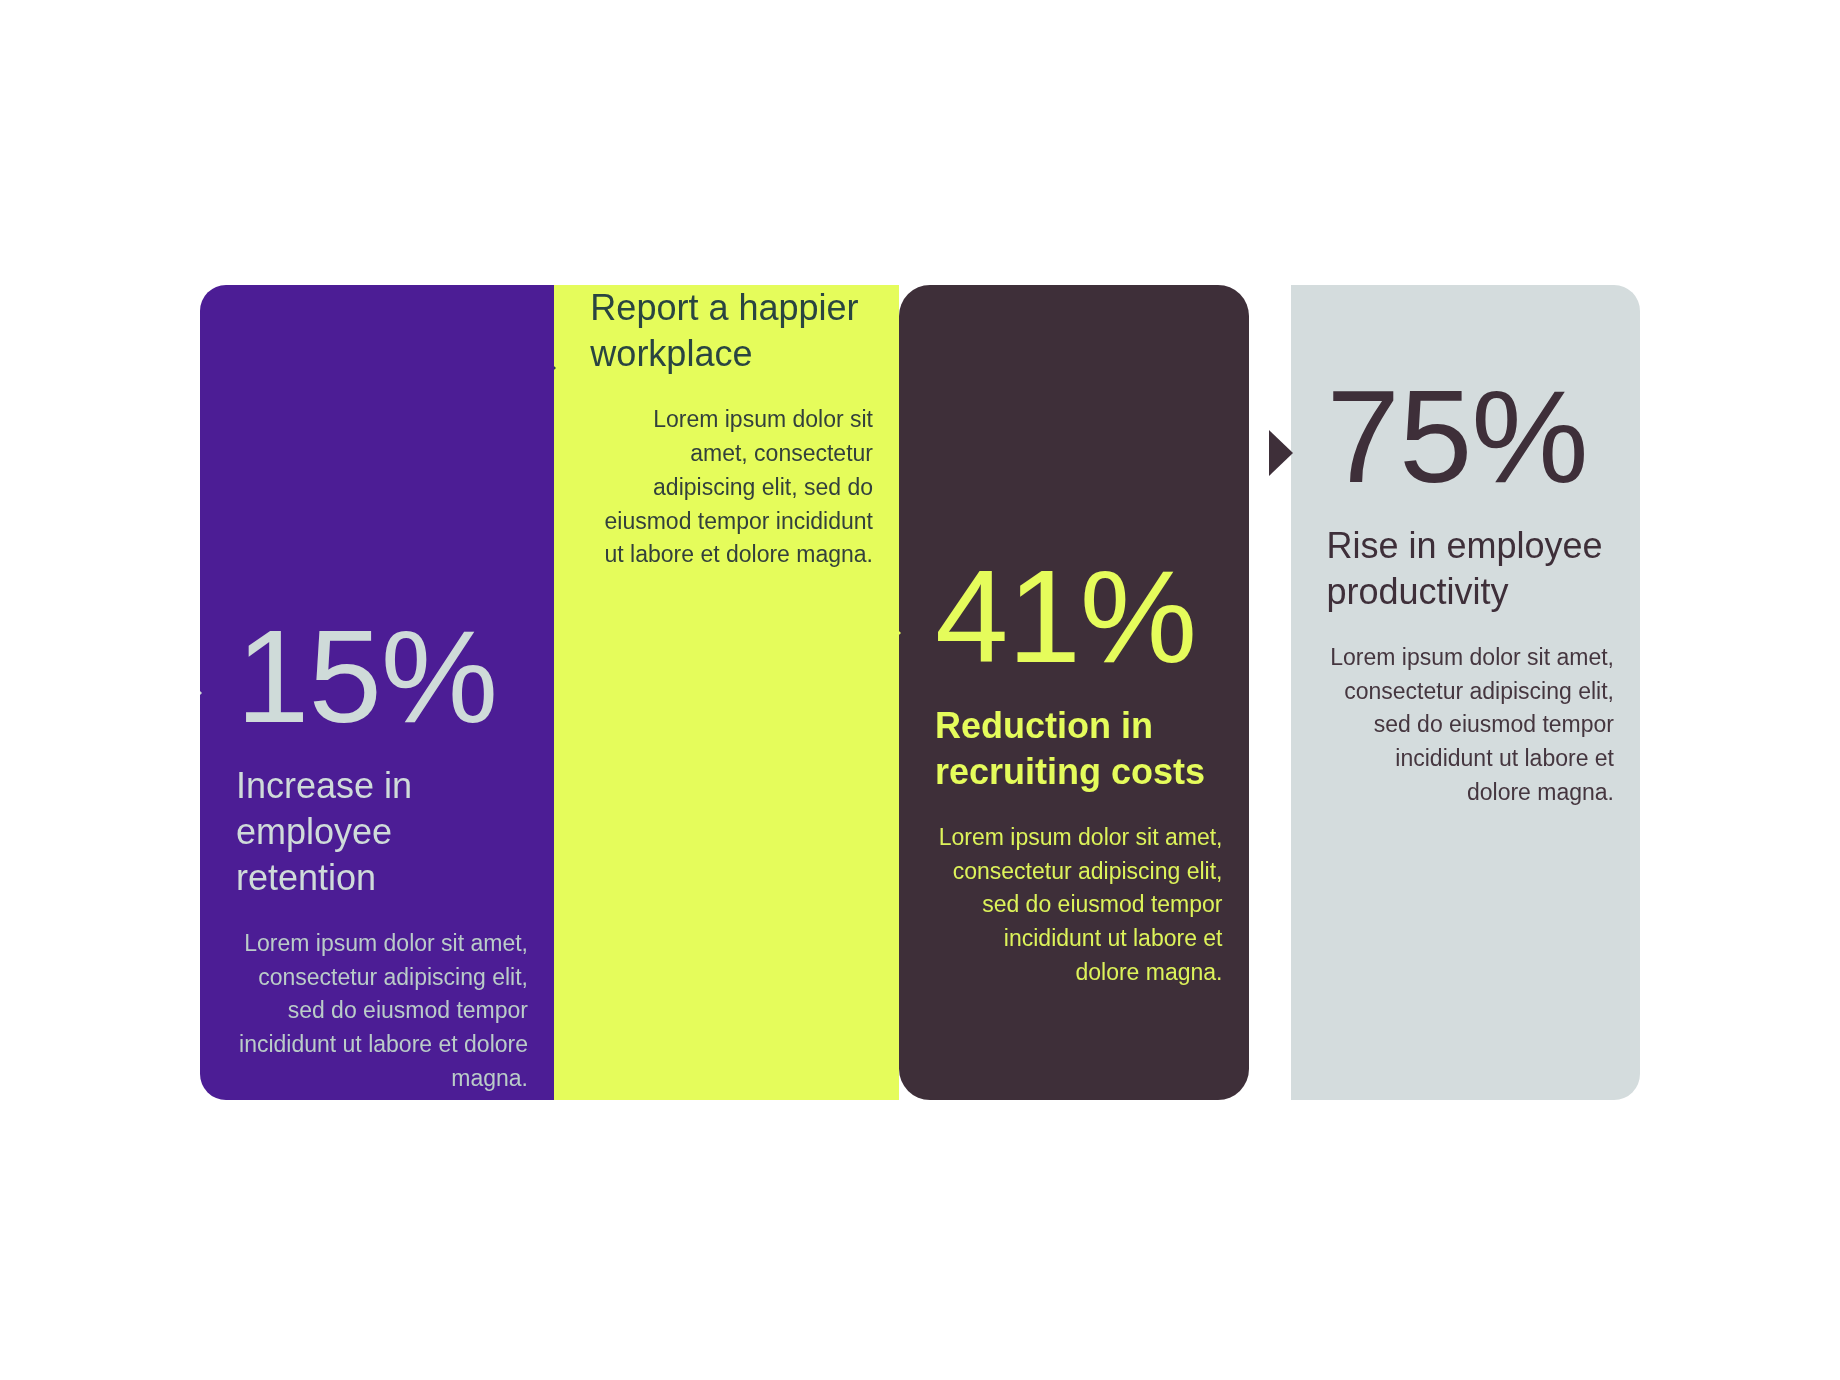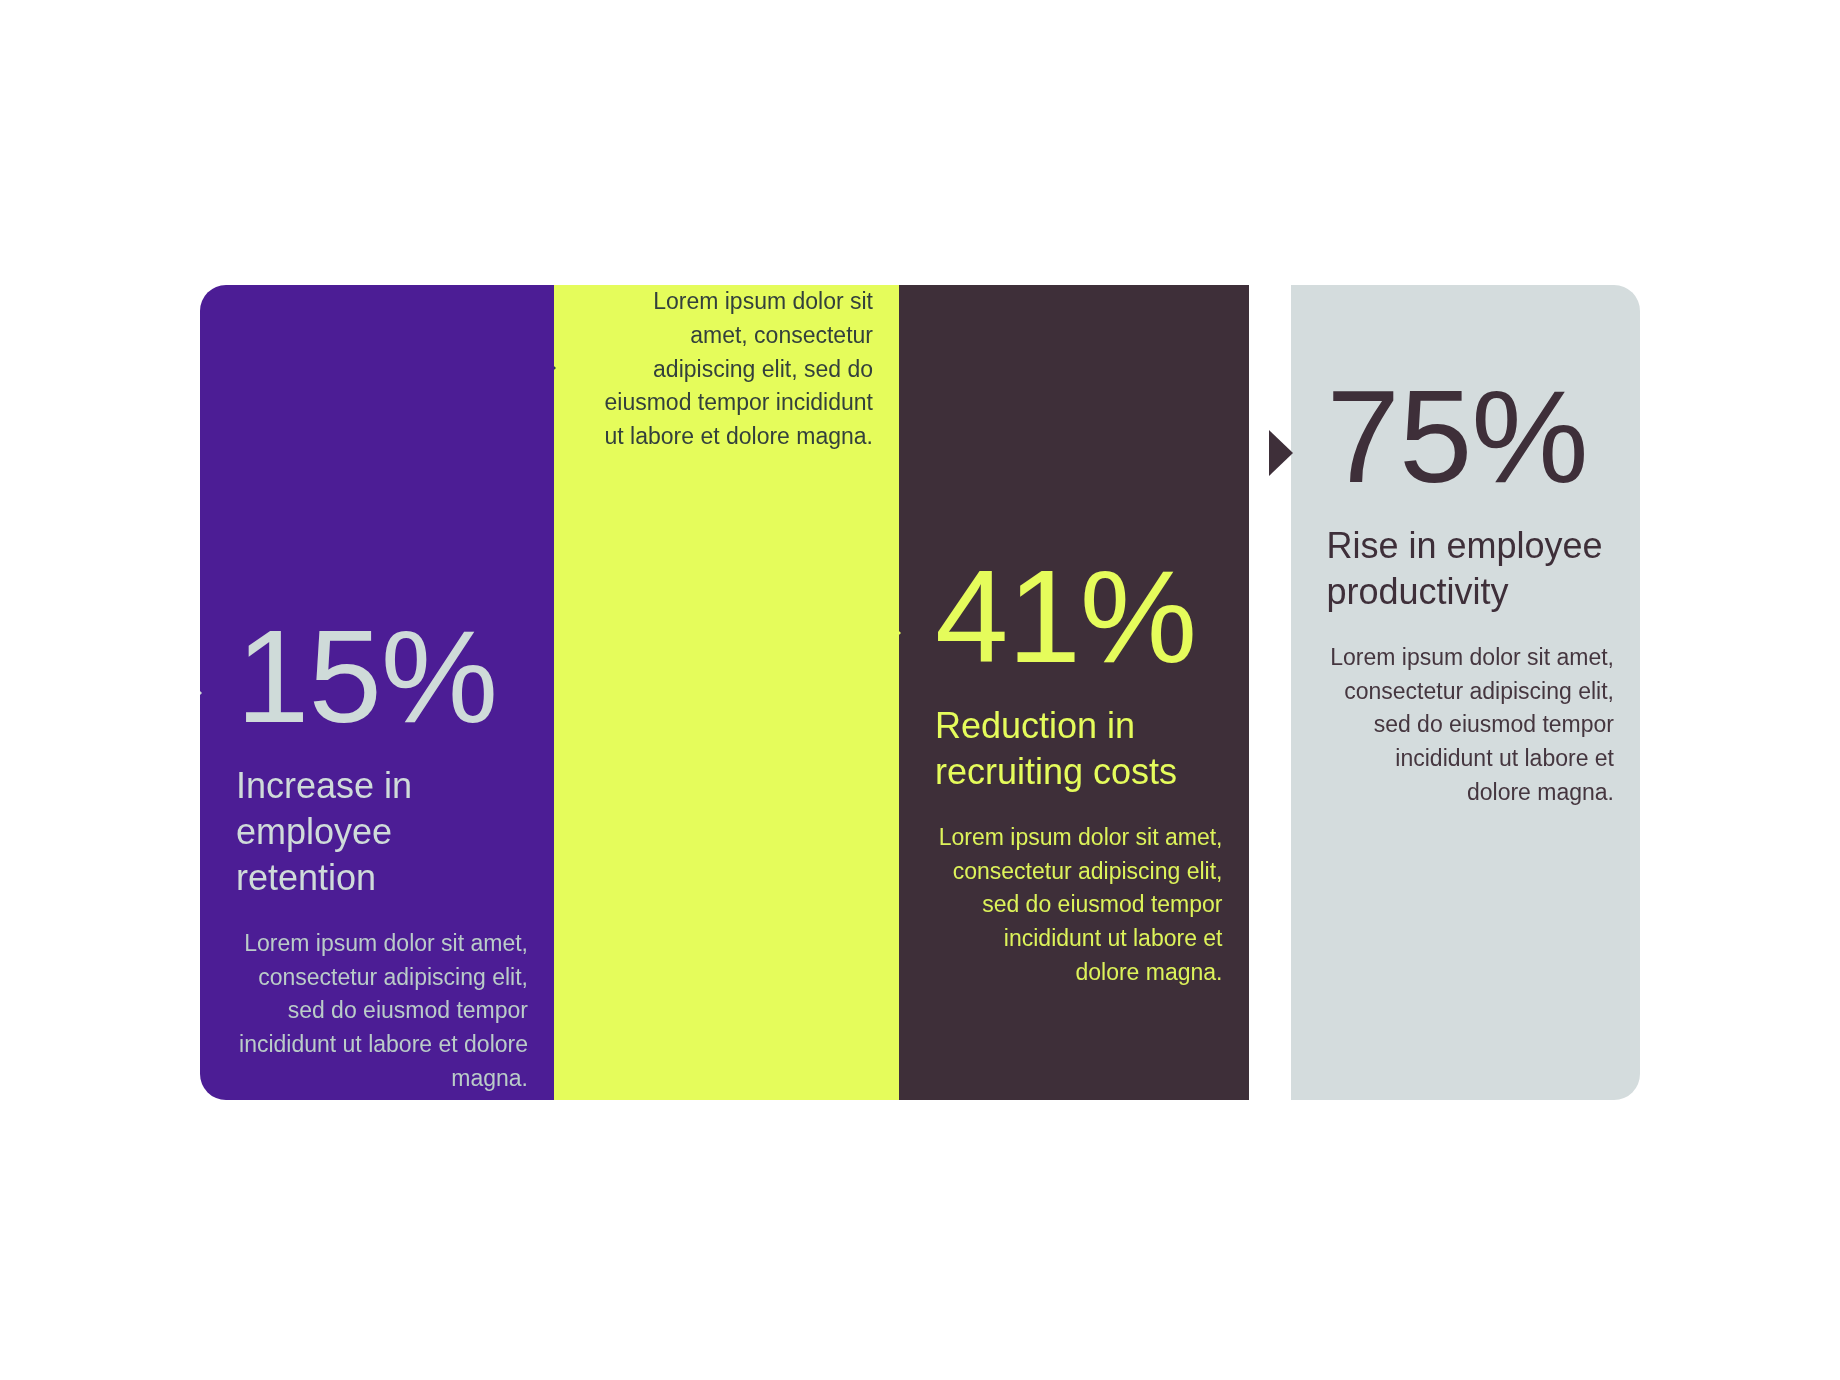--- a/index.html
+++ b/index.html
@@ -35,21 +35,21 @@
 
   .panel {
     position: relative;
     height: 100%;
     box-sizing: border-box;
     overflow: visible;
   }
 
   .panel-1 { width: 365px; background: #4c1d95; }
   .panel-2 { width: 355px; background: #E5FC5B; }
-  .panel-3 { width: 360px; background: #3E2F39; }
+  .panel-3 { width: 360px; background: #3E2F39; border-radius: 31px; }
   .panel-4 { width: 360px; background: #D4DCDD; margin-left: 42px; }
 
   
   .panel-1 { z-index: 4; }
   .panel-2 { z-index: 3; }
   .panel-3 { z-index: 2; }
   .panel-4 { z-index: 1; }
 
   
   .panel-body {
@@ -91,21 +91,21 @@
   
   .panel-1 .stat-value { color: #CFDBD9; }
   .panel-1 .stat-title { color: #CFDBD9; }
   .panel-1 .stat-desc  { color: #BACCC8; }
 
   .panel-2 .stat-value { color: #2A4541; }
   .panel-2 .stat-title { color: #2A4541; }
   .panel-2 .stat-desc  { color: #33403C; }
 
   .panel-3 .stat-value { color: #E5FC5B; }
-  .panel-3 .stat-title { color: #E5FC5B; }
+  .panel-3 .stat-title { color: #E5FC5B; font-weight: bold; }
   .panel-3 .stat-desc  { color: #DDF35A; }
 
   .panel-4 .stat-value { color: #3E2F39; }
   .panel-4 .stat-title { color: #3E2F39; }
   .panel-4 .stat-desc  { color: #45363F; }
 
   
   .arrow-marker {
     position: absolute;
     left: -22px;
@@ -139,20 +139,21 @@
       </div>
     </div>
 
     <div class="panel panel-2">
       <span class="arrow-marker">
         <svg viewBox="0 0 24 46" xmlns="http://www.w3.org/2000/svg" aria-hidden="true">
           <polygon points="0,0 24,23 0,46" fill="#2A4541"></polygon>
         </svg>
       </span>
       <div class="panel-body">
+        <p class="stat-title">Report a happier workplace</p>
         <p class="stat-desc">Lorem ipsum dolor sit amet, consectetur adipiscing elit, sed do eiusmod tempor incididunt ut labore et dolore magna.</p>
       </div>
     </div>
 
     <div class="panel panel-3">
       <span class="arrow-marker">
         <svg viewBox="0 0 24 46" xmlns="http://www.w3.org/2000/svg" aria-hidden="true">
           <polygon points="0,0 24,23 0,46" fill="#E5FC5B"></polygon>
         </svg>
       </span>

